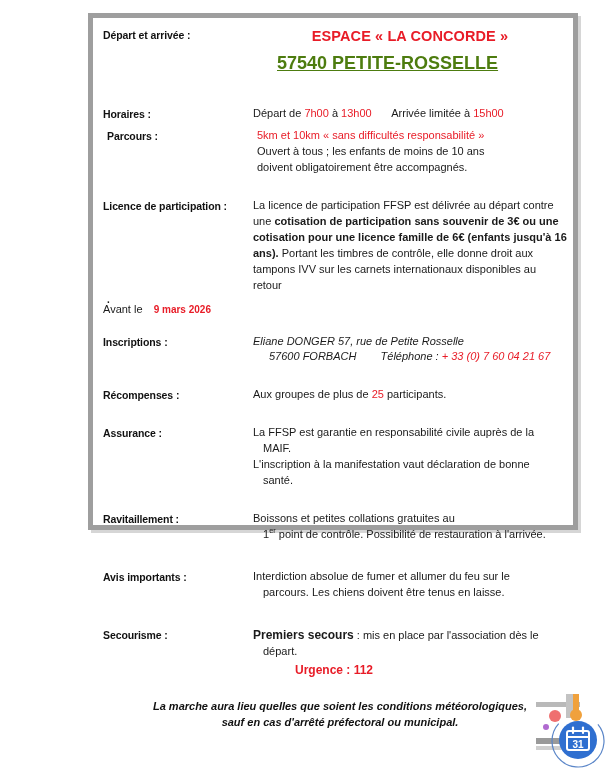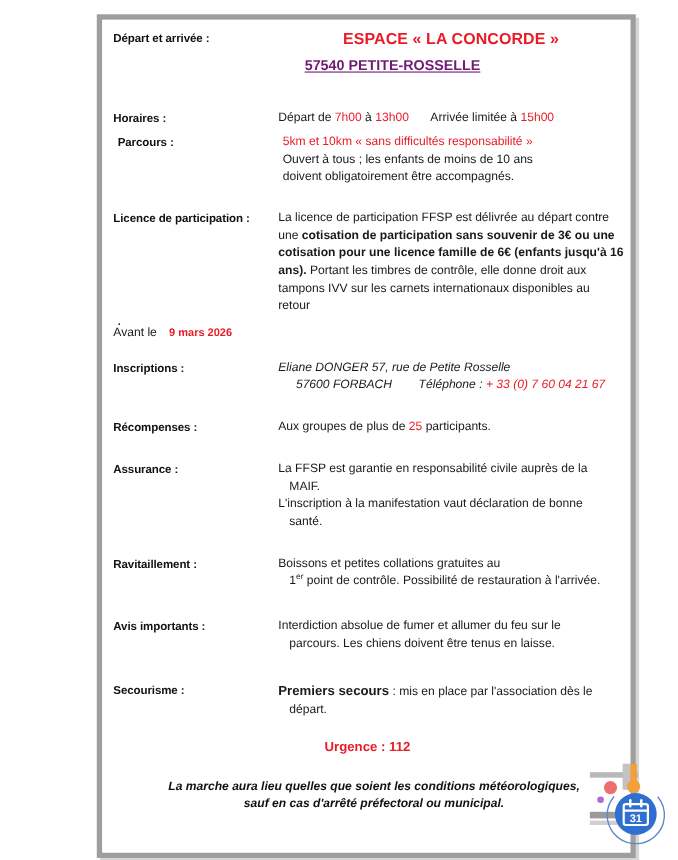--- a/index.html
+++ b/index.html
@@ -15,21 +15,21 @@
     font-family: "Liberation Sans", sans-serif;
     color: #1a1a1a;
   }
 
   
   #page-frame {
     position: absolute;
     left: 88px;
     top: 13px;
     width: 490px;
-    height: 767px;
+    height: 517px;
     box-sizing: border-box;
     border: 5px solid #9e9e9e;
     background: #ffffff;
     box-shadow: 3px 3px 0 0 #d6d6d6;
   }
   #frame-inner {
     position: absolute;
     inset: 0;
     border: 1px solid #ffffff;
     box-sizing: border-box;
@@ -81,23 +81,23 @@
   
   .heading-main {
     color: #e81c27;
     font-weight: bold;
     font-size: 14.5px;
     letter-spacing: 0.1px;
     line-height: 1.3;
     text-align: center;
   }
   .heading-sub {
-    color: #701a75;
+    color: #4d7c0f;
     font-weight: bold;
-    font-size: 13px;
+    font-size: 18px;
     text-decoration: underline;
     line-height: 1.3;
     padding-left: 24px;
   }
 
   .sub-line { padding-left: 16px; }
   .sub-line2 { padding-left: 10px; }
   .indent-urgence { padding-left: 42px; }
 
   .small-dot {
@@ -264,21 +264,21 @@
     </div>
 
     <div class="spacer-lg"></div>
     <div style="height:4px"></div>
 
     <div class="row">
       <div class="label">Secourisme :</div>
       <div class="value">
         <div><span class="b" style="font-size:12px">Premiers secours</span><span> : mis en place par l'association dès le</span></div>
         <div class="sub-line2">départ.</div>
-        <div class="red-b indent-urgence" style="font-size:12px;margin-top:17px">Urgence : 112</div>
+        <div class="red-b indent-urgence" style="font-size:12px;margin-top:2px">Urgence : 112</div>
       </div>
     </div>
 
     <div class="closing">
       <div>La marche aura lieu quelles que soient les conditions météorologiques,</div>
       <div>sauf en cas d'arrêté préfectoral ou municipal.</div>
     </div>
 
   </div>
 </div>

